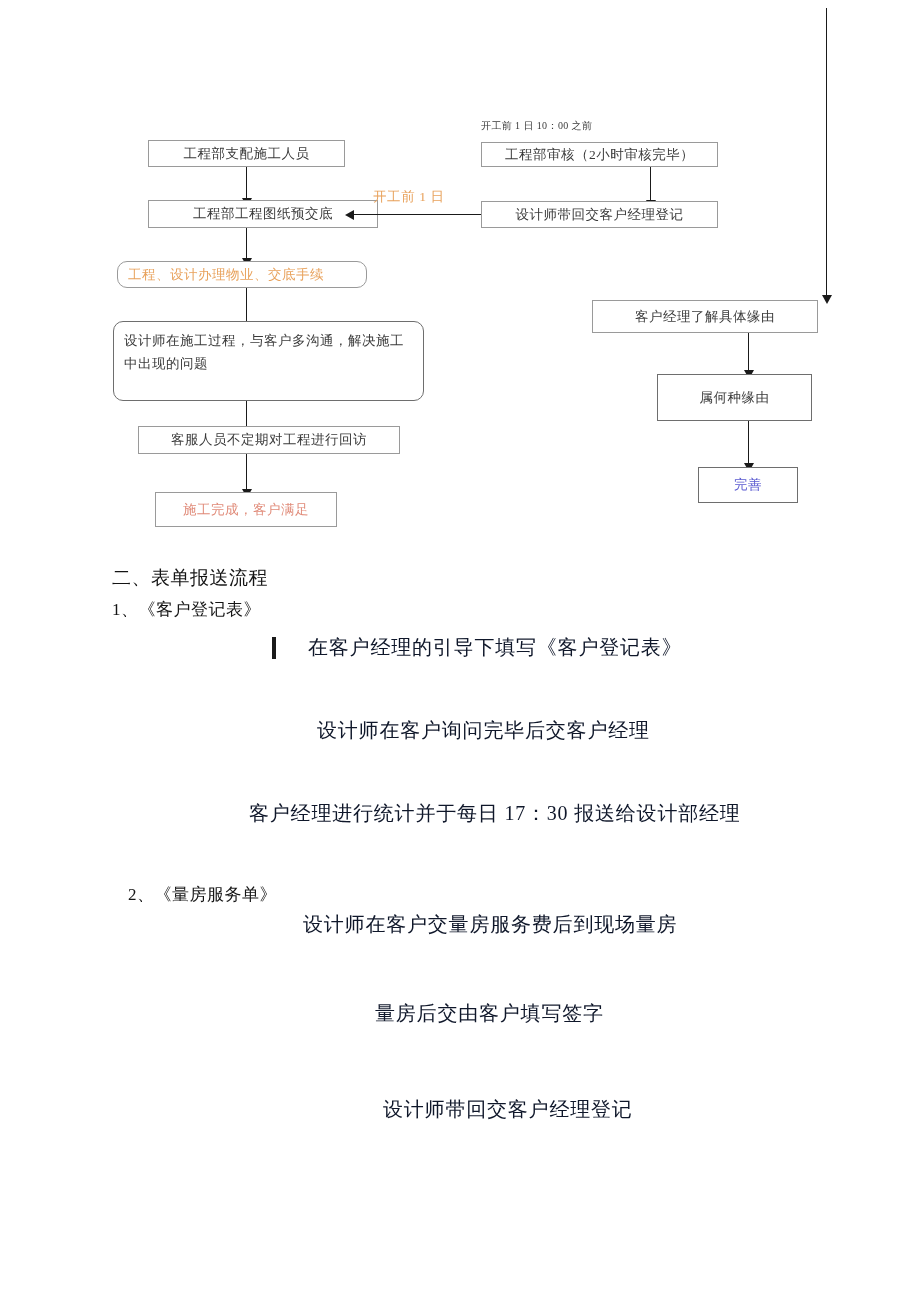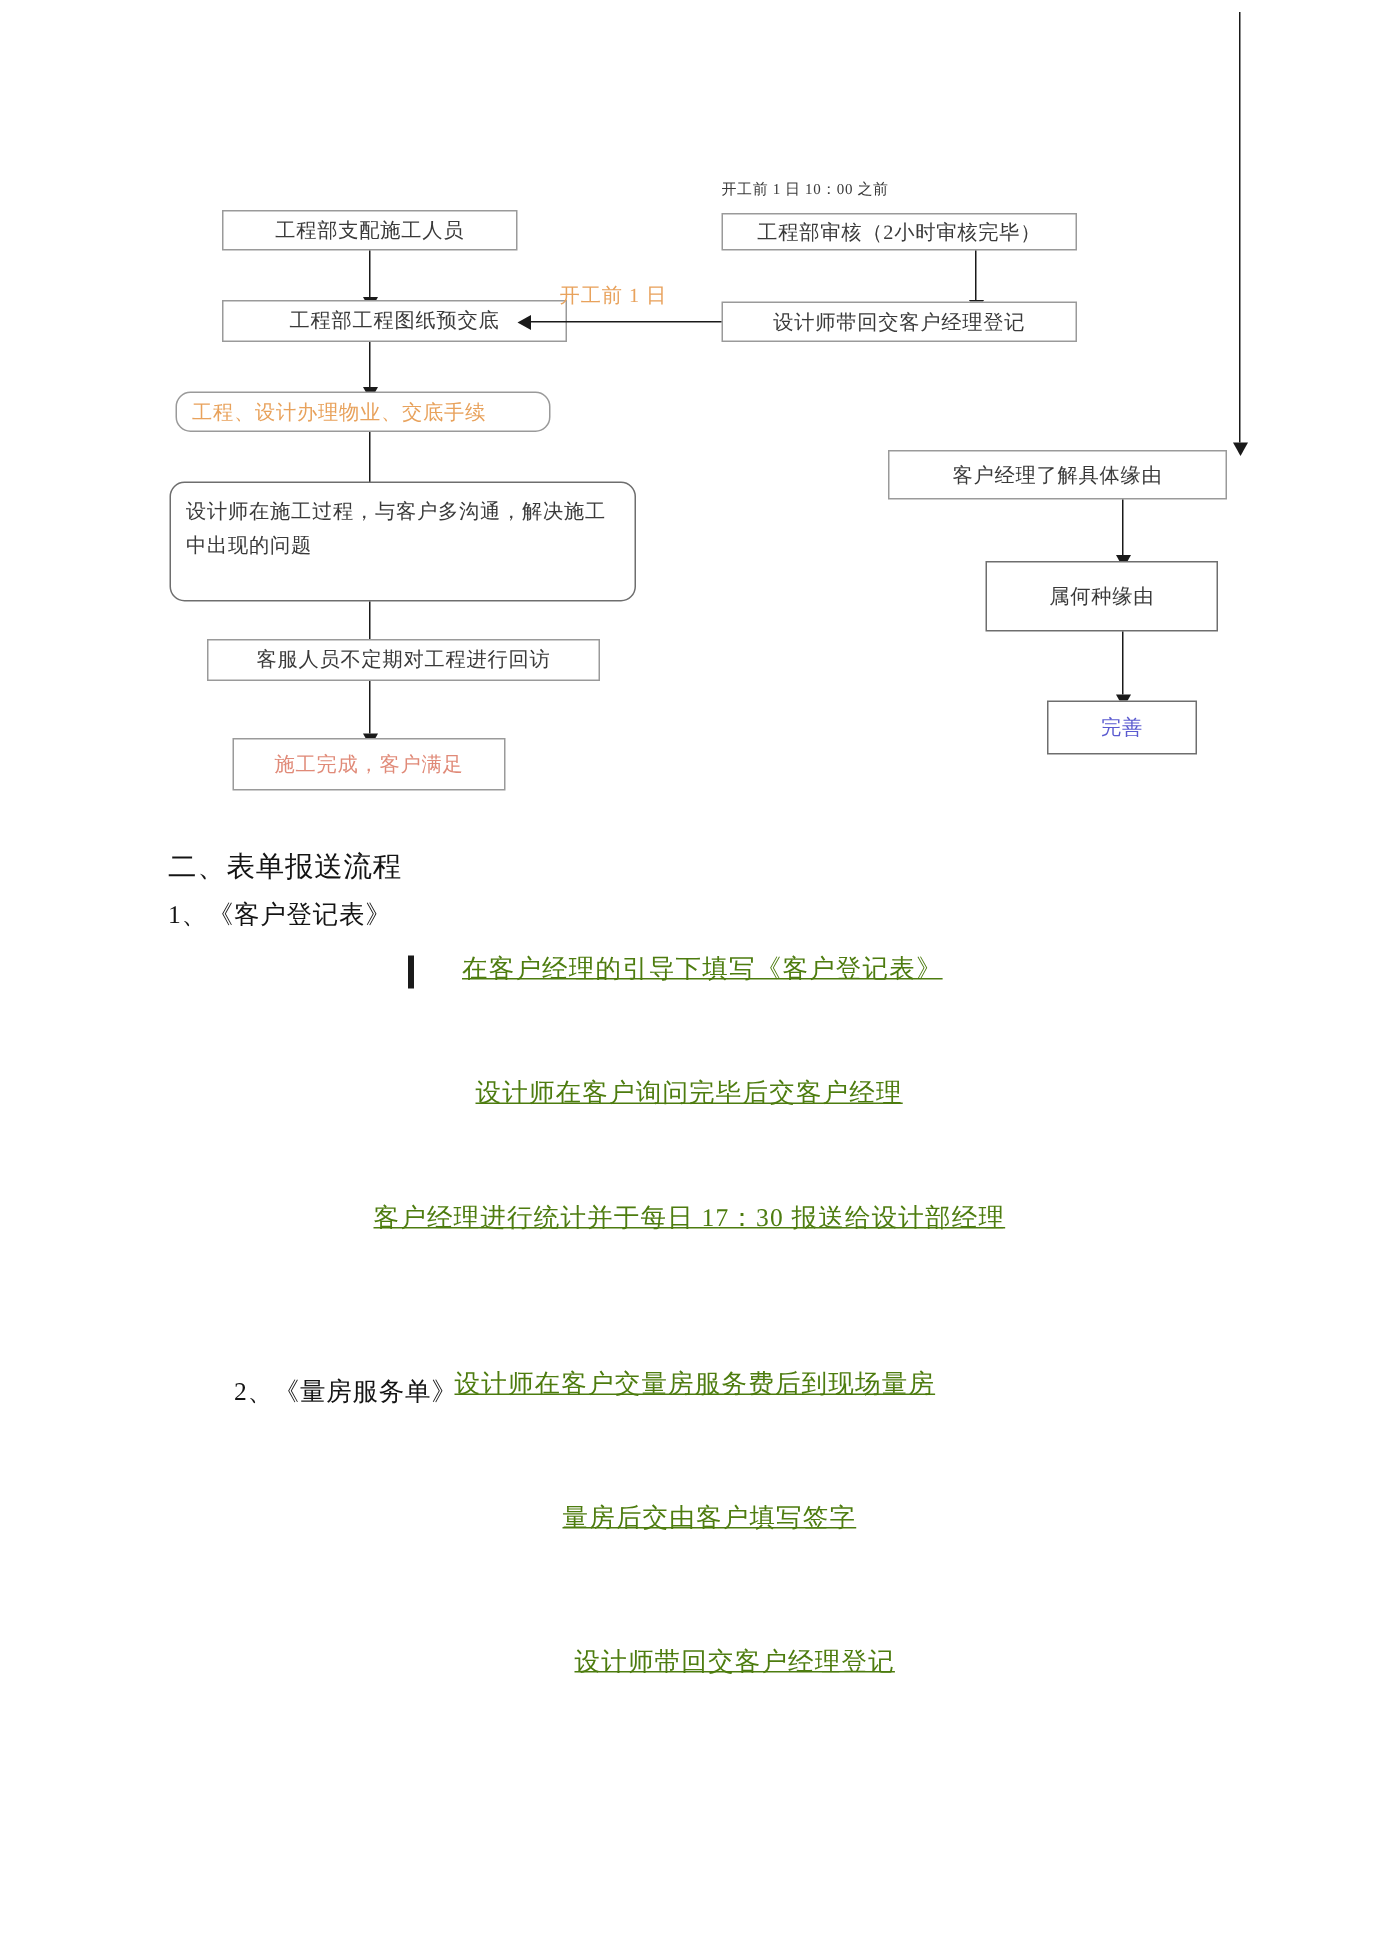--- a/index.html
+++ b/index.html
@@ -101,21 +101,21 @@
 
   
   .doc-text {
     position: absolute;
     font-family: "Liberation Serif", "DejaVu Serif", serif;
     white-space: nowrap;
     color: #141414;
   }
   .h2 { font-size: 19px; letter-spacing: 0.5px; }
   .li { font-size: 17px; letter-spacing: 0.5px; }
-  .step { font-size: 17px; letter-spacing: 0.8px; color: #4d7c0f; text-decoration: underline; }
+  .step { font-size: 20px; letter-spacing: 0.8px; color: #0f172a; }
 
   .tick-bar {
     position: absolute;
     background: #1a1a1a;
     width: 3.5px;
   }
 </style>
 </head>
 <body>
 
@@ -199,21 +199,21 @@
     <div class="doc-text li" style="left:112px; top:598px;">1、《客户登记表》</div>
 
     <div class="tick-bar" style="left:272px; top:637px; height:22px;"></div>
 
     <div class="doc-text step" style="left:308px; top:634px;">在客户经理的引导下填写《客户登记表》</div>
 
     <div class="doc-text step" style="left:317px; top:717px;">设计师在客户询问完毕后交客户经理</div>
 
     <div class="doc-text step" style="left:249px; top:800px;">客户经理进行统计并于每日 17：30 报送给设计部经理</div>
 
-    <div class="doc-text li" style="left:128px; top:916px;margin-left:28px;">2、《量房服务单》</div>
+    <div class="doc-text li" style="left:128px; top:883px;">2、《量房服务单》</div>
 
     <div class="doc-text step" style="left:303px; top:911px;">设计师在客户交量房服务费后到现场量房</div>
 
     <div class="doc-text step" style="left:375px; top:1000px;">量房后交由客户填写签字</div>
 
     <div class="doc-text step" style="left:383px; top:1096px;">设计师带回交客户经理登记</div>
   </div>
 
 </div>
 

